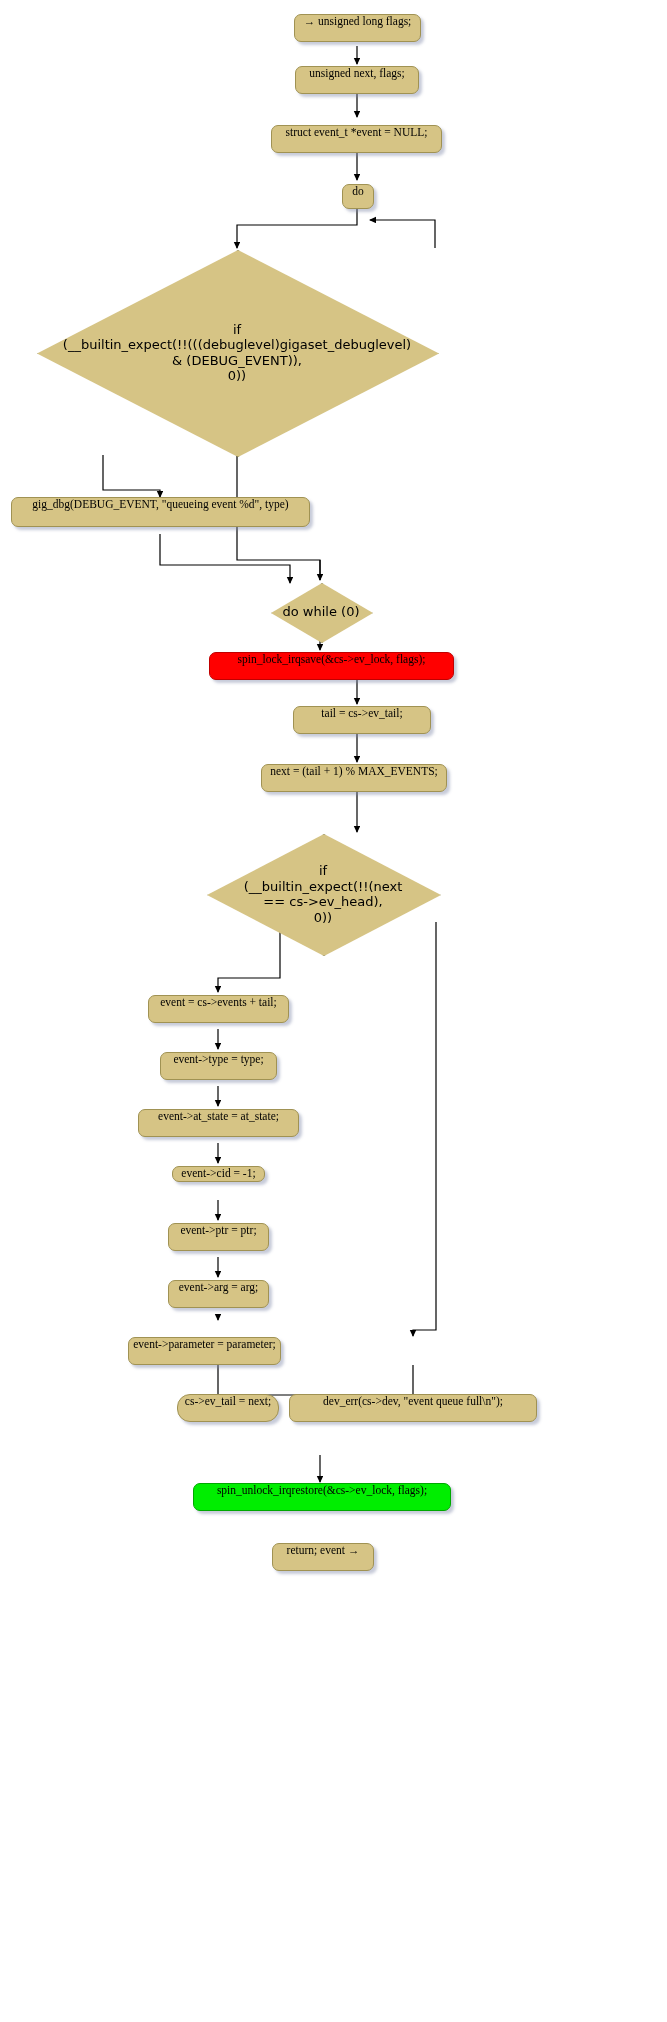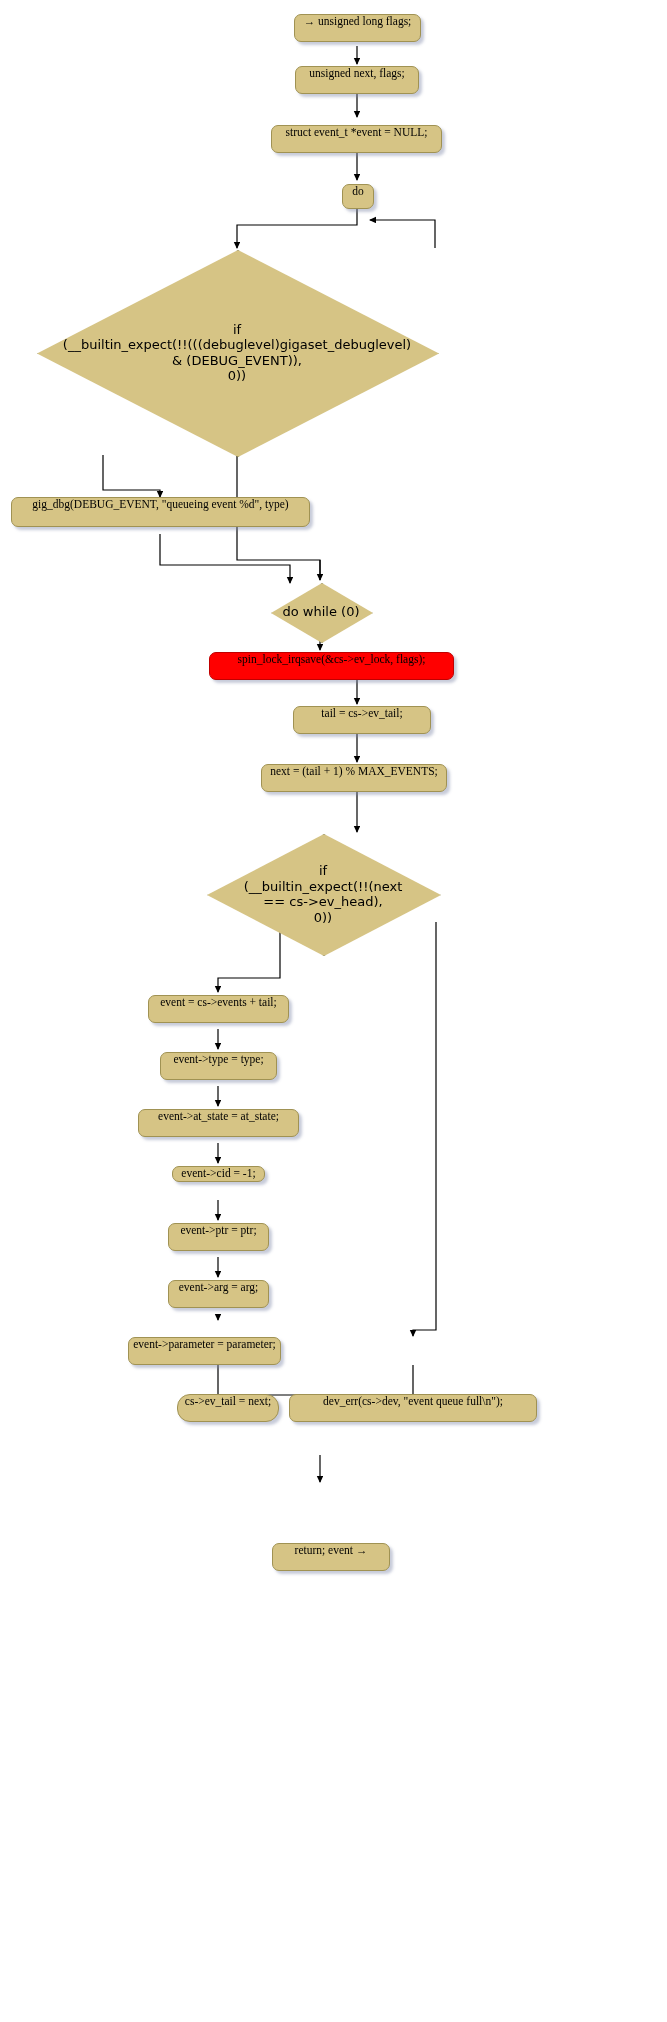--- a/index.html
+++ b/index.html
@@ -144,18 +144,21 @@
   </div>
 
   <div class="node act" style="left:177px;top:1394px;width:102px;height:28px;border-radius:13px;">
     <span>cs-&gt;ev_tail = next;</span>
   </div>
 
   <div class="node act" style="left:289px;top:1394px;width:248px;height:28px;">
     <span>dev_err(cs-&gt;dev, "event queue full\n");</span>
   </div>
 
+  <div class="node act green" style="left:193px;top:1483px;width:258px;height:28px;">
+    <span>spin_unlock_irqrestore(&amp;cs-&gt;ev_lock, flags);</span>
+  </div>
 
-  <div class="node act" style="left:272px;top:1543px;width:118px;height:28px;">
+  <div class="node act" style="left:272px;top:1543px;width:102px;height:28px;">
     <span>return; event →</span>
   </div>
 
 </div>
 
 </body></html>

